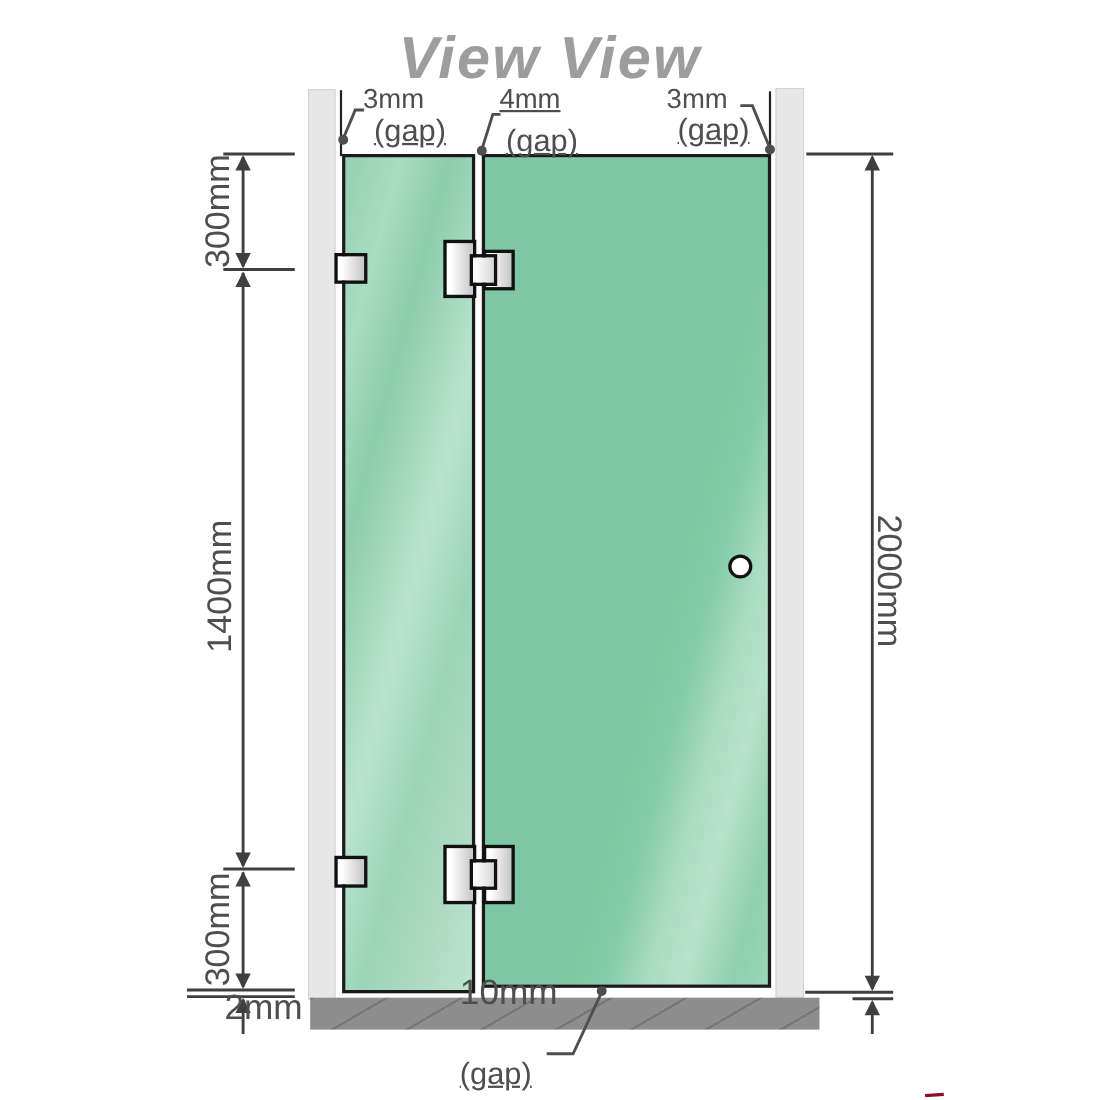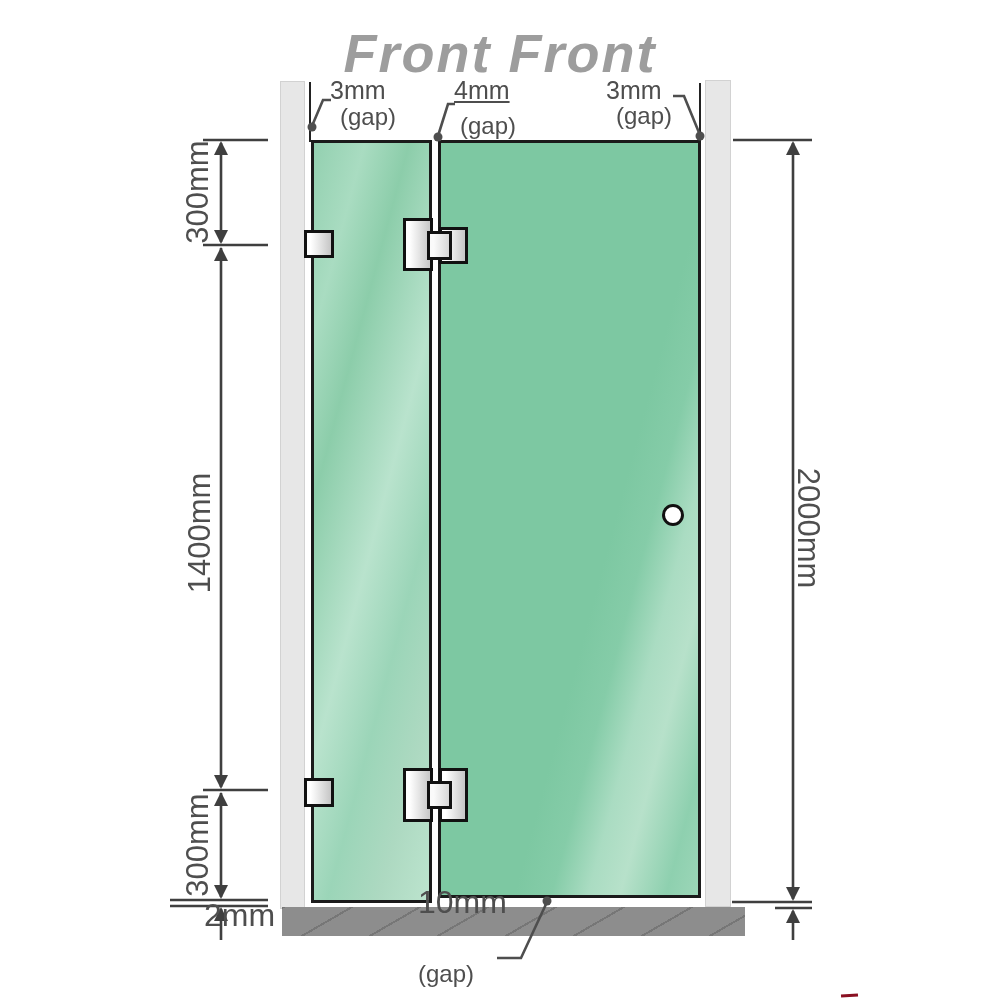--- a/index.html
+++ b/index.html
@@ -44,40 +44,40 @@
   .floor {
     background:
       repeating-linear-gradient(150deg, rgba(0,0,0,0.16) 0 2px, transparent 2px 34px),
       #8d8d8d;
   }
 
   .ext-line { width:2px; background:#222222; }
 
   .dim-text { color:#4e4e4e; white-space:nowrap; }
   .gap-value { font-size:25px; }
-  .gap-note  { font-size:24px; }
+  .gap-note  { font-size:28px;text-decoration:underline; }
   .vlabel {
     transform:translate(-50%,-50%) rotate(-90deg);
     font-size:31px; color:#4e4e4e; white-space:nowrap;
   }
   .vlabel-cw {
     transform:translate(-50%,-50%) rotate(90deg);
     font-size:31px; color:#4e4e4e; white-space:nowrap;
   }
   .hlabel { font-size:32px; color:#4e4e4e; white-space:nowrap; }
 
   svg.overlay { left:0; top:0; pointer-events:none; }
   .corner-mark { background:#8a1022; transform:rotate(-4deg); }
 </style>
 </head>
 <body>
 
 <div id="canvas">
 
-  <div class="abs title">Front Front</div>
+  <div class="abs title">View View</div>
 
   <div class="abs wall" style="left:280px; top:81px; width:23px; height:826px;"></div>
   <div class="abs wall" style="left:705px; top:80px; width:24px; height:825px;"></div>
 
   <div class="abs ext-line" style="left:309px; top:82px; height:60px;"></div>
   <div class="abs ext-line" style="left:699px; top:83px; height:59px;"></div>
 
   <div class="abs glass glass-fixed" style="left:311px; top:140px; width:121px; height:763px;"></div>
   <div class="abs glass glass-door" style="left:438px; top:140px; width:263px; height:758px;"></div>
 

